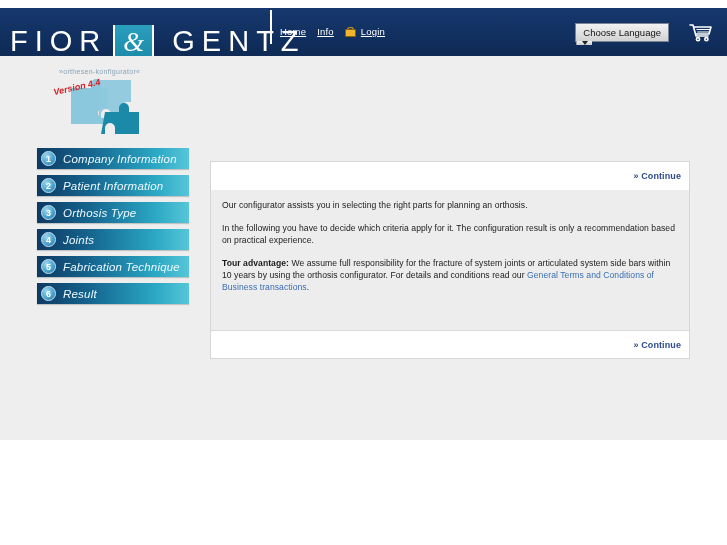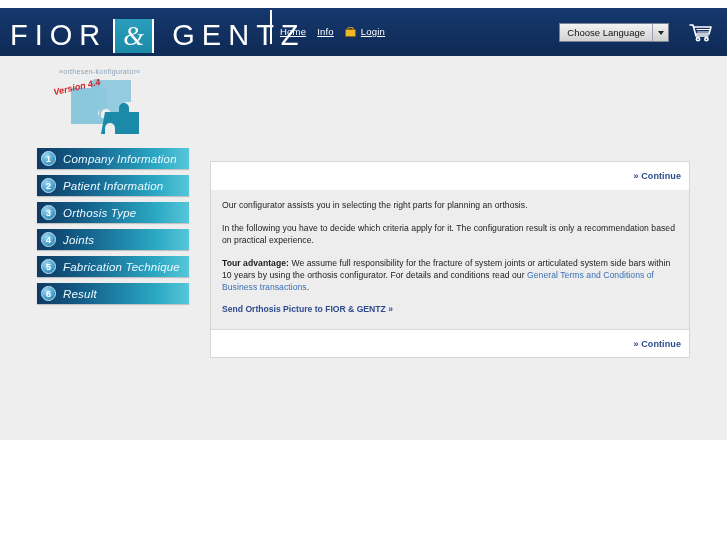--- a/index.html
+++ b/index.html
@@ -26,21 +26,21 @@
   
   .header {
     position: relative;
     height: 48px;
     background: #123366;
     background: linear-gradient(to bottom, #16386e 0%, #0e2a55 100%);
   }
   .logo-block {
     position: absolute;
     left: 0;
-    top: 10px;
+    top: 16px;
     height: 44px;
     display: flex;
     align-items: flex-start;
   }
   .logo-wordmark {
     display: flex;
     align-items: stretch;
     height: 34px;
     margin-top: 1px;
   }
@@ -137,20 +137,21 @@
     align-items: center;
     gap: 20px;
   }
   .lang-select {
     display: flex;
     align-items: stretch;
     height: 17px;
     border: 1px solid #7b8494;
     background: #dcdcdc;
     background: linear-gradient(to bottom, #f2f2f2 0%, #d2d2d2 100%);
+    flex-direction: column;
   }
   .lang-select .label {
     font-size: 9.5px;
     color: #111111;
     padding: 0 7px;
     line-height: 17px;
     white-space: nowrap;
   }
   .lang-select .arrow-box {
     width: 15px;
@@ -268,21 +269,21 @@
   }
   .content-bar.bottom { border-top: 1px solid #d9d9d9; }
   .continue-link {
     color: #2d4b8e;
     font-size: 9px;
     font-weight: bold;
     text-decoration: none;
     letter-spacing: 0.1px;
   }
   .content-body {
-    padding: 9px 11px 9px 11px;
+    padding: 9px 11px 26px 11px;
   }
   .content-body p {
     margin: 0 0 11px 0;
     font-size: 8.6px;
     line-height: 12px;
     color: #1a1a1a;
     letter-spacing: 0.05px;
   }
   .content-body a.inline {
     color: #3a6fb5;
@@ -421,21 +422,20 @@
       </div>
 
       <div class="content-body">
         <p>Our configurator assists you in selecting the right parts for planning an orthosis.</p>
         <p>In the following you have to decide which criteria apply for it. The configuration result is only a recommendation based on practical experience.</p>
 
         <p><span class="bold">Tour advantage:</span><span> We assume full responsibility for the fracture of system joints or articulated system side bars within 10 years by using the orthosis configurator. For details and conditions read our </span><a href="#" class="inline">General Terms and Conditions of Business transactions</a><span>.</span></p>
 
 
 
-        <a href="#" class="send-link">Send Orthosis Picture to FIOR &amp; GENTZ »</a>
       </div>
 
       <div class="content-bar bottom">
         <a href="#" class="continue-link">» Continue</a>
       </div>
     </div>
 
   </div>
 </div>
 

